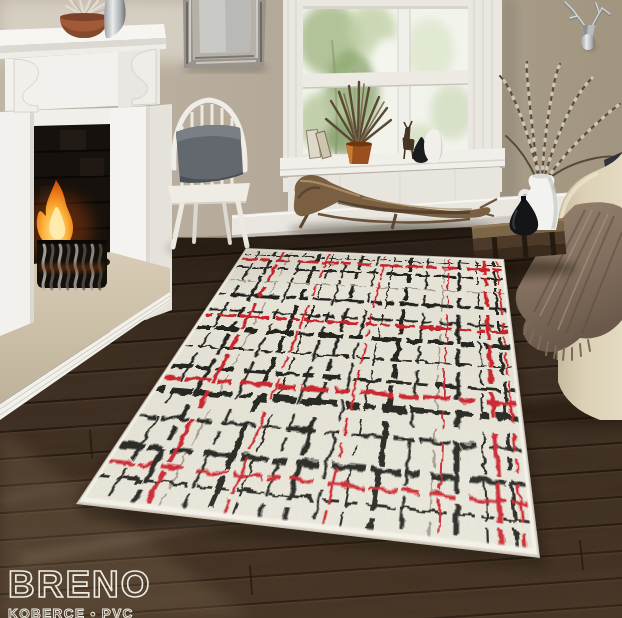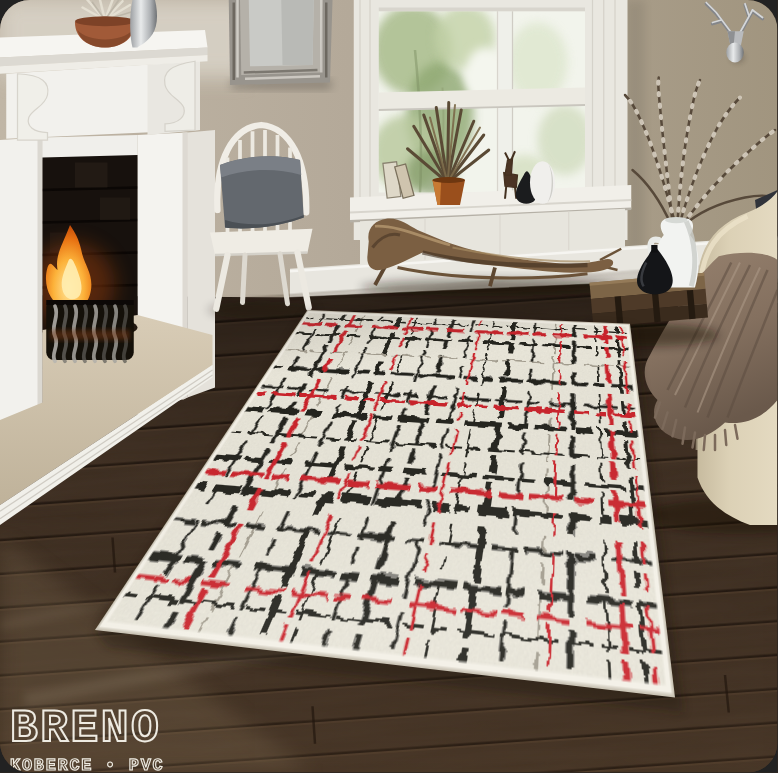--- a/index.html
+++ b/index.html
@@ -1,17 +1,17 @@
 <!DOCTYPE html>
 <html style="--rug_base: #edeadd; --rug_line_black: #23201e; --rug_line_red: #c9202a; --wall: #b4a999; --floor_wood: #3f2f22; --sofa_cream: #dbd0b5; --logo_outline: #eeebe2;"><head>
 <meta charset="utf-8">
 <style>
   html,body{margin:0;padding:0;background:#222;}
   .scene{position:relative;width:622px;height:618px;overflow:hidden;background:#3f2f22;
-         font-family:Liberation Mono, monospace;border-radius:24px;}
+         font-family:Liberation Sans, sans-serif;}
   .scene svg{display:block;}
   .bg{position:absolute;left:0;top:0;z-index:1;}
   .rug{position:absolute;left:0;top:0;width:440px;height:330px;z-index:20;
        transform-origin:0 0;
        transform:matrix3d(0.512441,-0.012988,0,-0.000146671,-0.616248,0.105333,0,-0.00133021,0,0,1,0,246,248,0,1);}
   .rug svg{width:100%;height:100%;}
   .logo{position:absolute;left:8px;top:566px;z-index:30;user-select:none;}
   .logo-name{font-weight:700;font-size:37px;line-height:1;letter-spacing:2px;
      color:rgba(238,235,226,.9);-webkit-text-fill-color:transparent;
      -webkit-text-stroke:1.6px var(--logo_outline,rgba(238,235,226,.85));}

